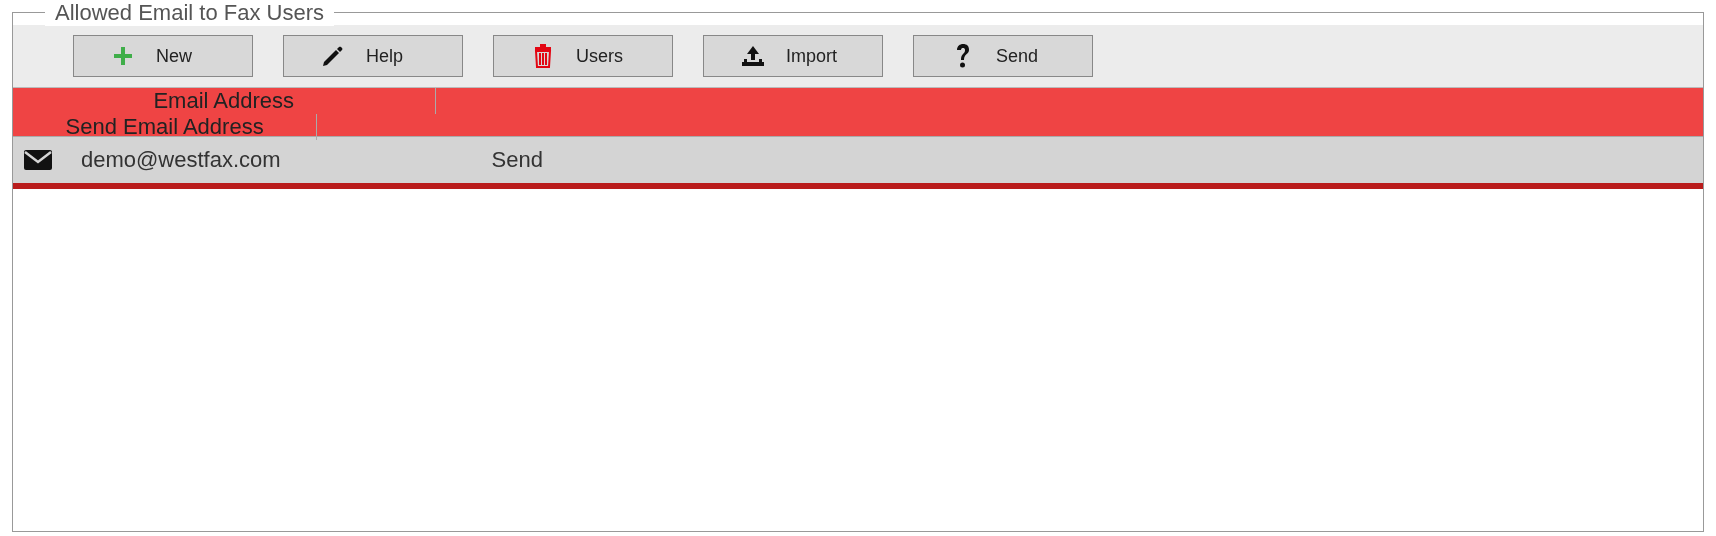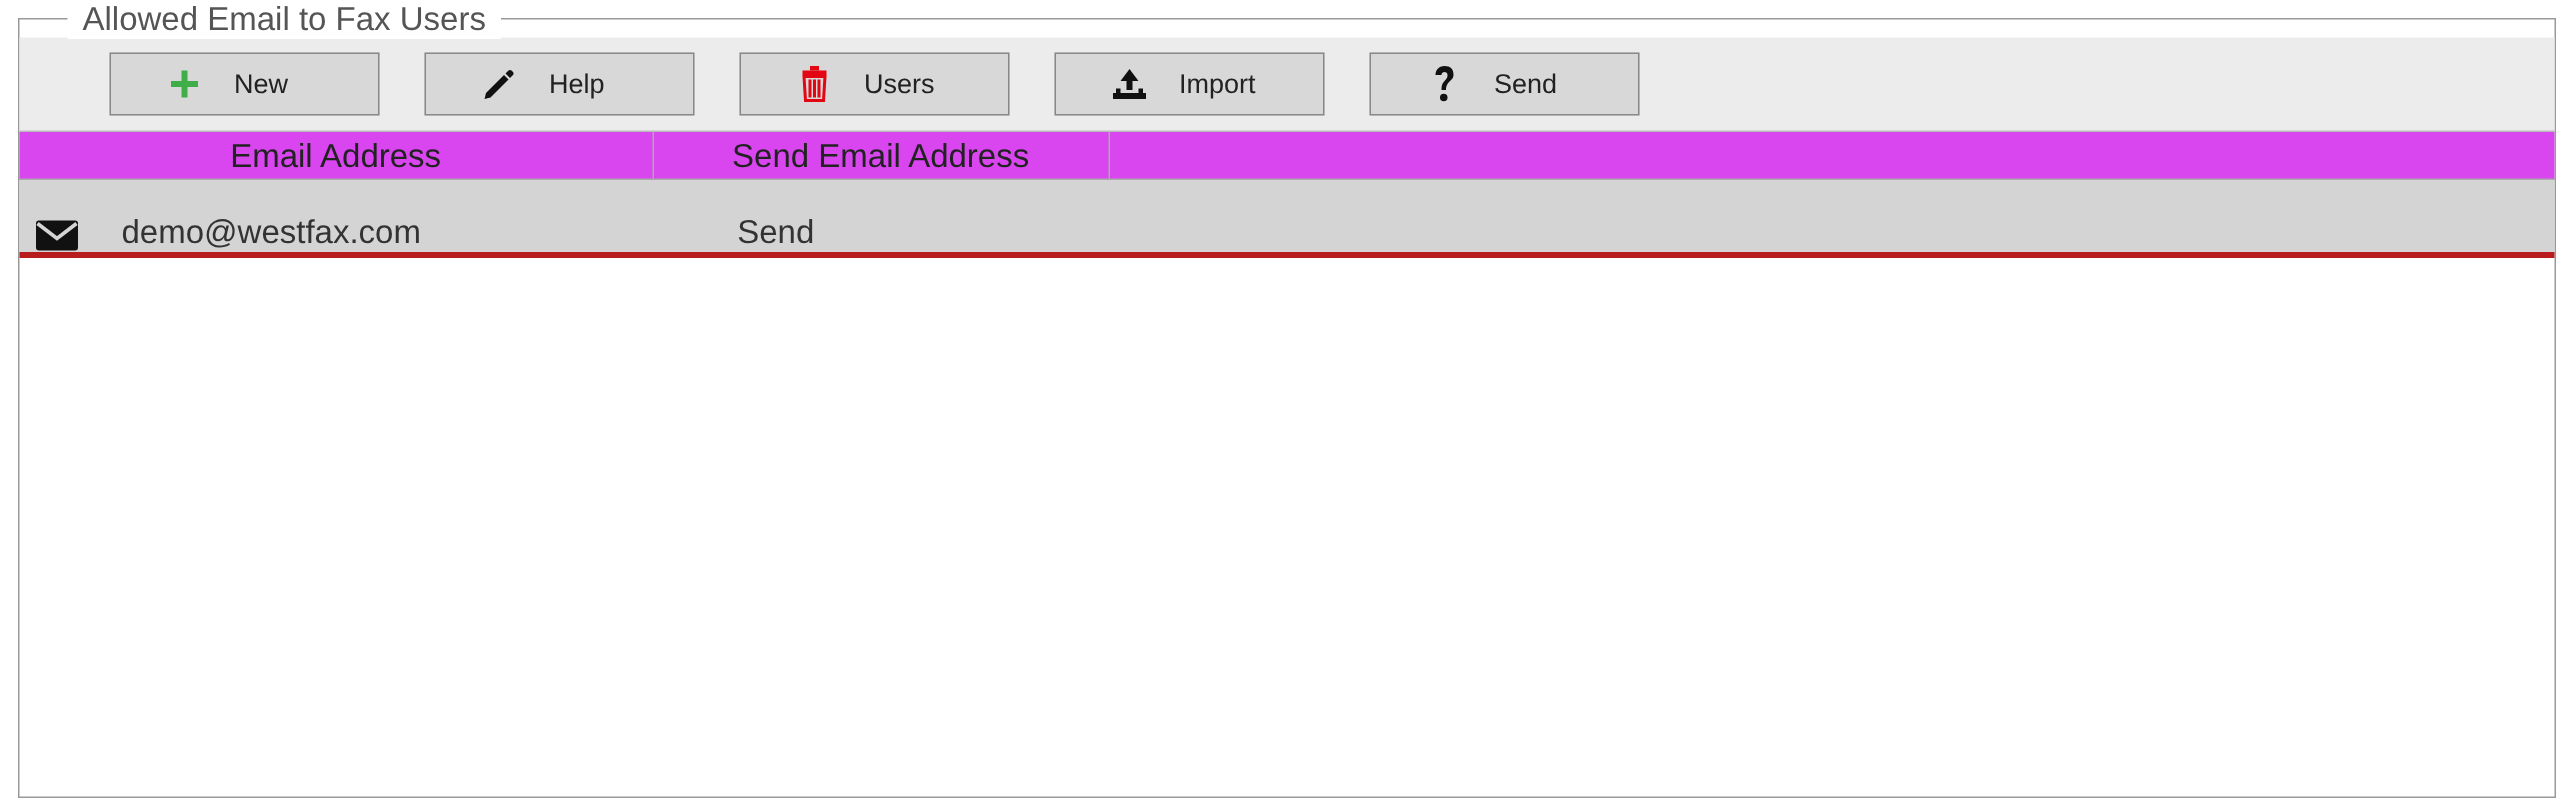--- a/index.html
+++ b/index.html
@@ -60,24 +60,25 @@
     .toolbar-btn .btn-label {
       min-width: 60px;
       text-align: left;
     }
     .table {
       width: 100%;
       margin: 0;
     }
     .table-header {
       display: flex;
-      background: #d946ef;
+      background: #ef4444;
       border-bottom: 1px solid #aaa;
-      height: 32px;
+      height: 49px;
       align-items: stretch;
+      flex-direction: column;
     }
     .th {
       display: flex;
       align-items: center;
       justify-content: center;
       font-size: 22px;
       color: #222;
       border-right: 1px solid #aaa;
     }
     .th-email {
@@ -89,22 +90,22 @@
       min-width: 260px;
     }
     .th-empty {
       flex: 1;
       border-right: none;
     }
     .table-row {
       display: flex;
       background: #d4d4d4;
       height: 52px;
-      align-items: flex-end;
-      border-bottom: 4px solid #b91c1c;
+      align-items: center;
+      border-bottom: 6px solid #b91c1c;
     }
     .row-icon {
       width: 50px;
       display: flex;
       align-items: center;
       justify-content: center;
     }
     .td {
       font-size: 22px;
       color: #333;

